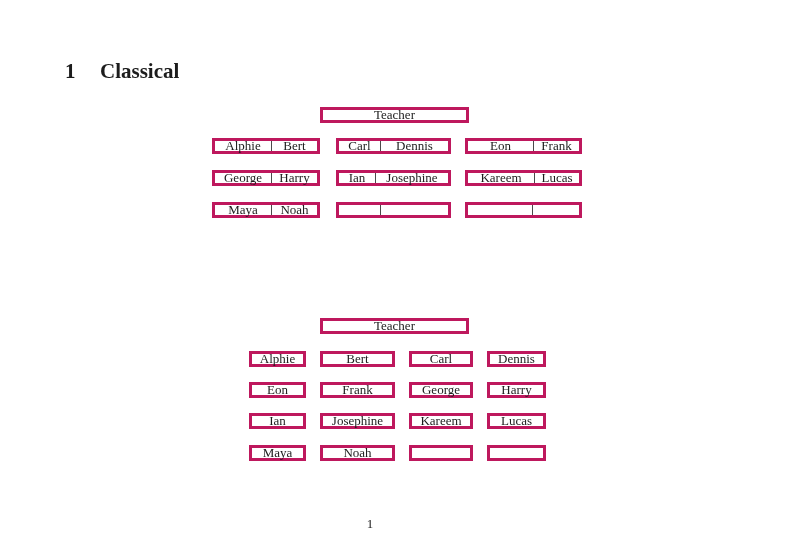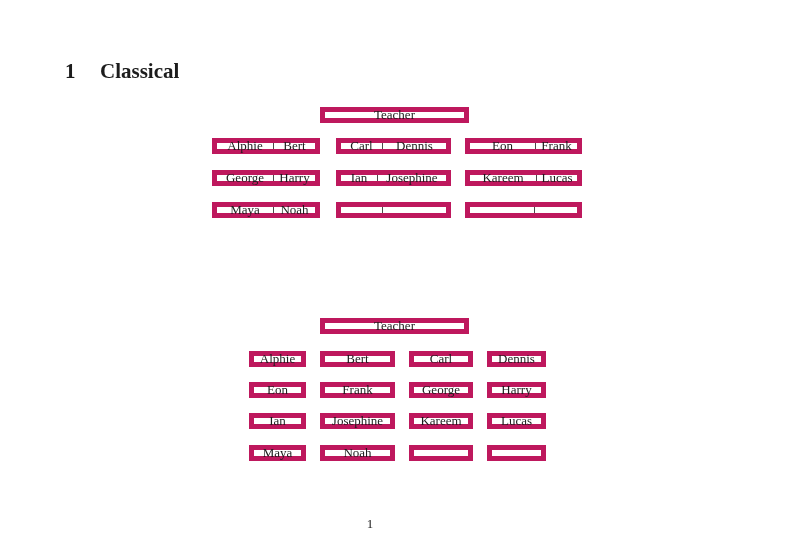--- a/index.html
+++ b/index.html
@@ -19,21 +19,21 @@
     font-size: 21px;
     font-weight: bold;
     line-height: 21px;
     white-space: nowrap;
   }
   .sec-num { display: inline-block; width: 35px; }
   .box {
     position: absolute;
     box-sizing: border-box;
     height: 16px;
-    border: 5px solid #be185d;
+    border: 3px solid #be185d;
     background: #ffffff;
     font-size: 13px;
     line-height: 14px;
     display: flex;
     align-items: center;
     justify-content: center;
     white-space: nowrap;
   }
   .desk { justify-content: flex-start; padding: 0; }
   .desk .cell {

